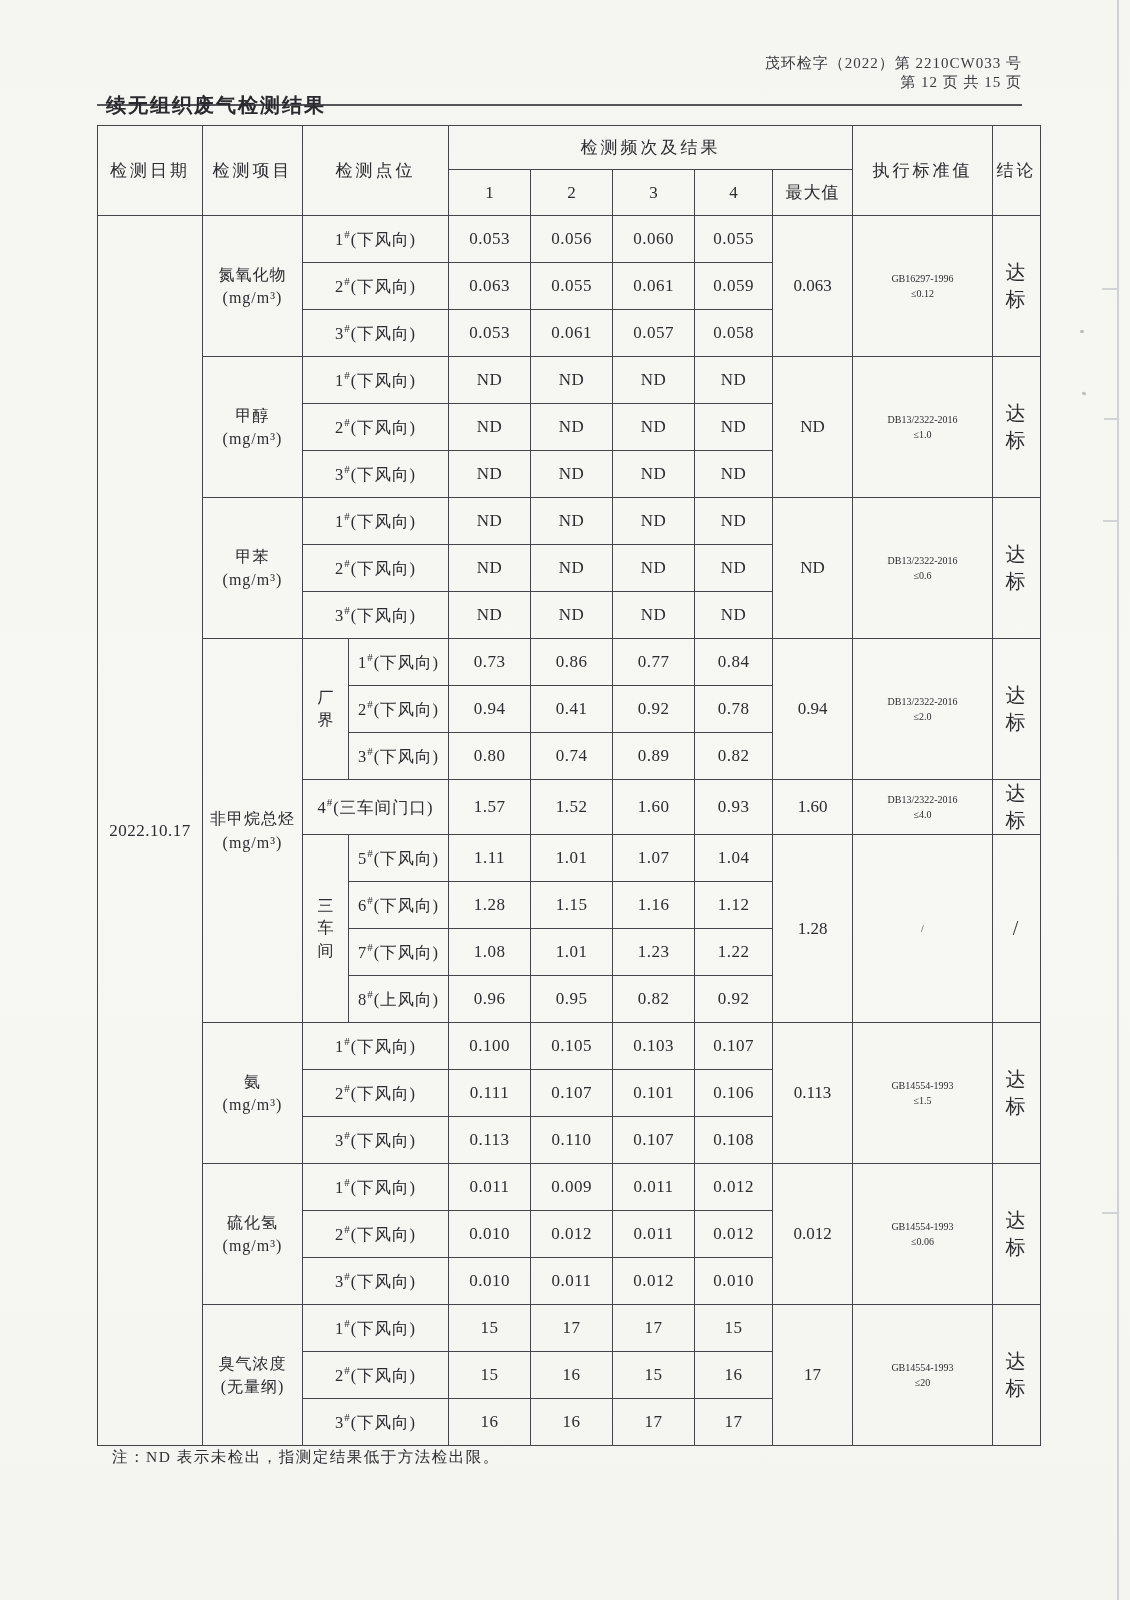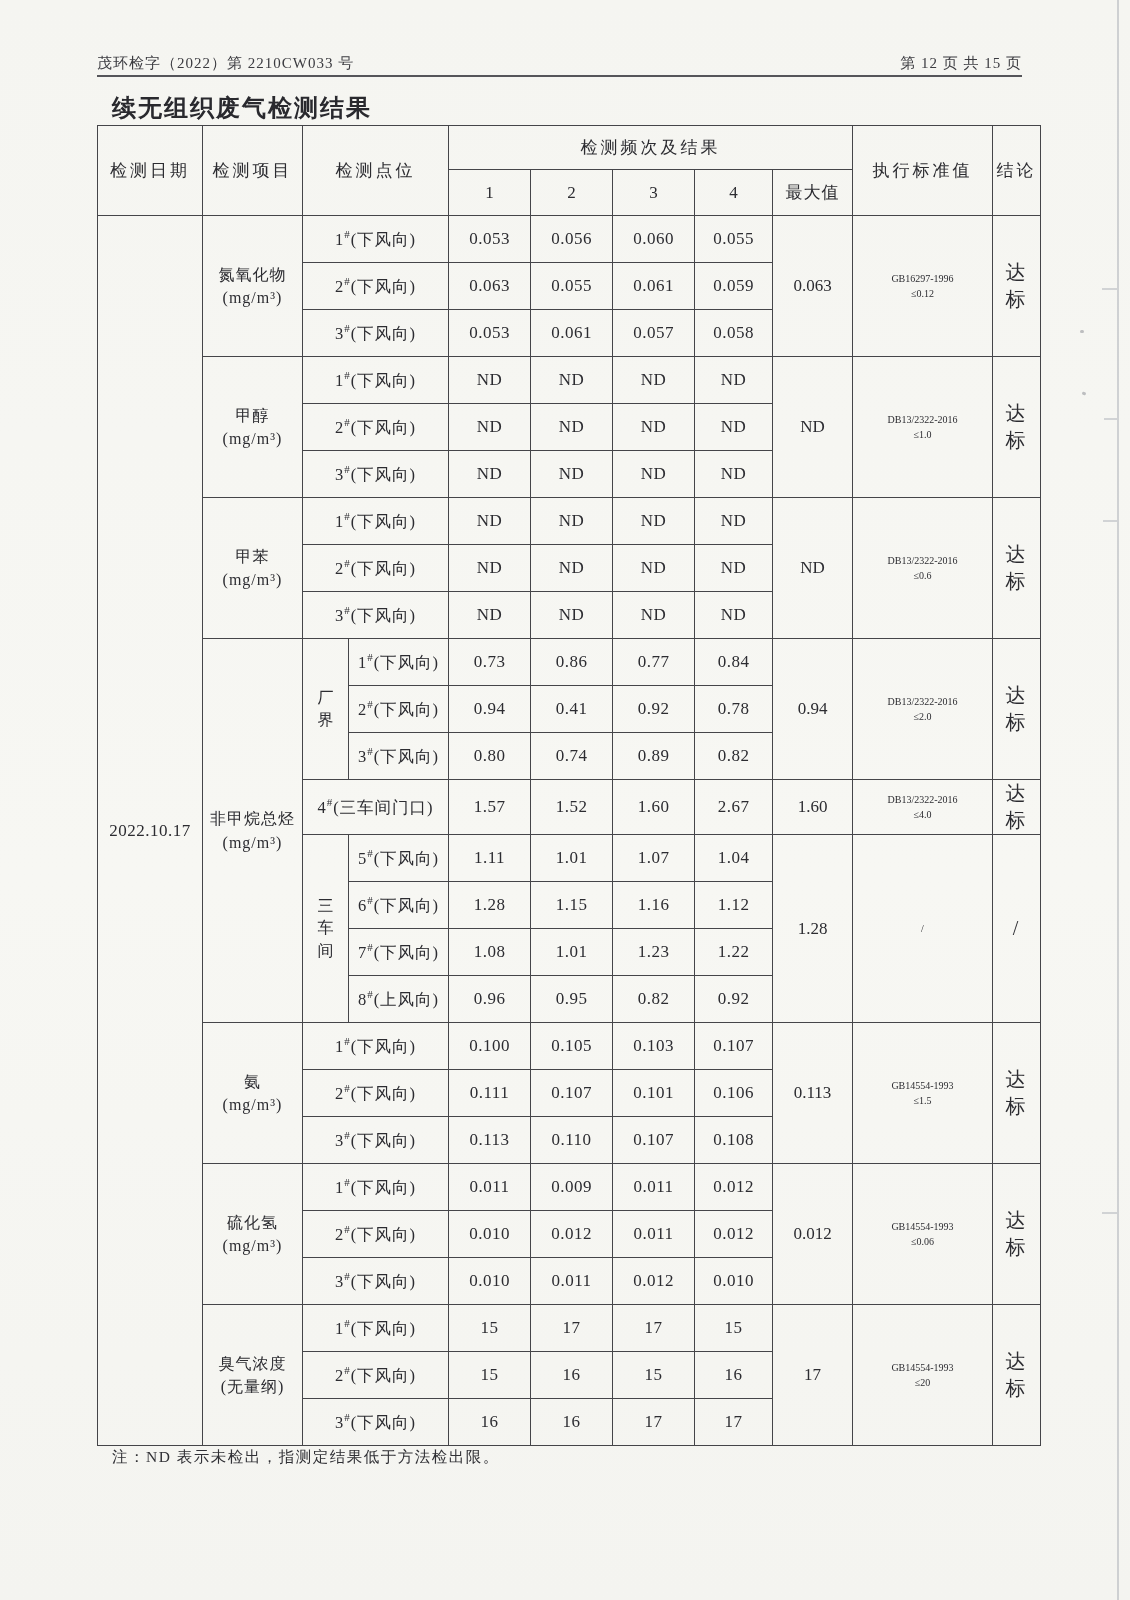--- a/index.html
+++ b/index.html
@@ -9,26 +9,26 @@
     font-family:"Liberation Serif","DejaVu Serif",serif;
   }
   .page {
     position:relative; width:1130px; height:1600px;
     background:linear-gradient(180deg,#f5f5f1 0%,#f7f7f3 55%,#f4f4f0 100%);
     color:#2e2e32; overflow:hidden;
   }
   .doc-header {
     position:absolute; left:97px; width:925px; top:54px;
     display:flex; justify-content:space-between; align-items:flex-end;
-    padding-bottom:2px; border-bottom:2px solid #55555a;
-    font-size:15px; color:#3b3b40; letter-spacing:1px;
+    padding-bottom:12px; border-bottom:2px solid #55555a;
+    font-size:15px; color:#3b3b40; letter-spacing:1px;flex-direction:column;
   }
   .doc-title {
-    position:absolute; left:112px; top:92px;
-    font-size:24px; font-weight:bold; letter-spacing:2px; color:#29292e;
+    position:absolute; left:106px; top:92px;
+    font-size:20px; font-weight:bold; letter-spacing:2px; color:#29292e;
   }
   table.results {
     position:absolute; left:97px; top:125px; width:943px;
     border-collapse:collapse; table-layout:fixed;
   }
   .results th, .results td {
     border:1.6px solid #454549;
     text-align:center; vertical-align:middle;
     padding:0 2px; overflow:hidden;
     font-weight:normal; font-size:17px; color:#2c2c31;
@@ -203,21 +203,21 @@
           <td class="c-val">0.80</td>
           <td class="c-val">0.74</td>
           <td class="c-val">0.89</td>
           <td class="c-val">0.82</td>
         </tr>
         <tr>
           <td class="c-point" colspan="2">4<sup>#</sup>(三车间门口)</td>
           <td class="c-val">1.57</td>
           <td class="c-val">1.52</td>
           <td class="c-val">1.60</td>
-          <td class="c-val">2.67</td>
+          <td class="c-val">0.93</td>
           <td class="c-max">1.60</td>
           <td class="c-std">DB13/2322-2016<br>≤4.0</td>
           <td class="c-concl">达标</td>
         </tr>
         <tr>
           <td class="c-group" rowspan="4">三<br>车<br>间</td>
           <td class="c-point">5<sup>#</sup>(下风向)</td>
           <td class="c-val">1.11</td>
           <td class="c-val">1.01</td>
           <td class="c-val">1.07</td>

